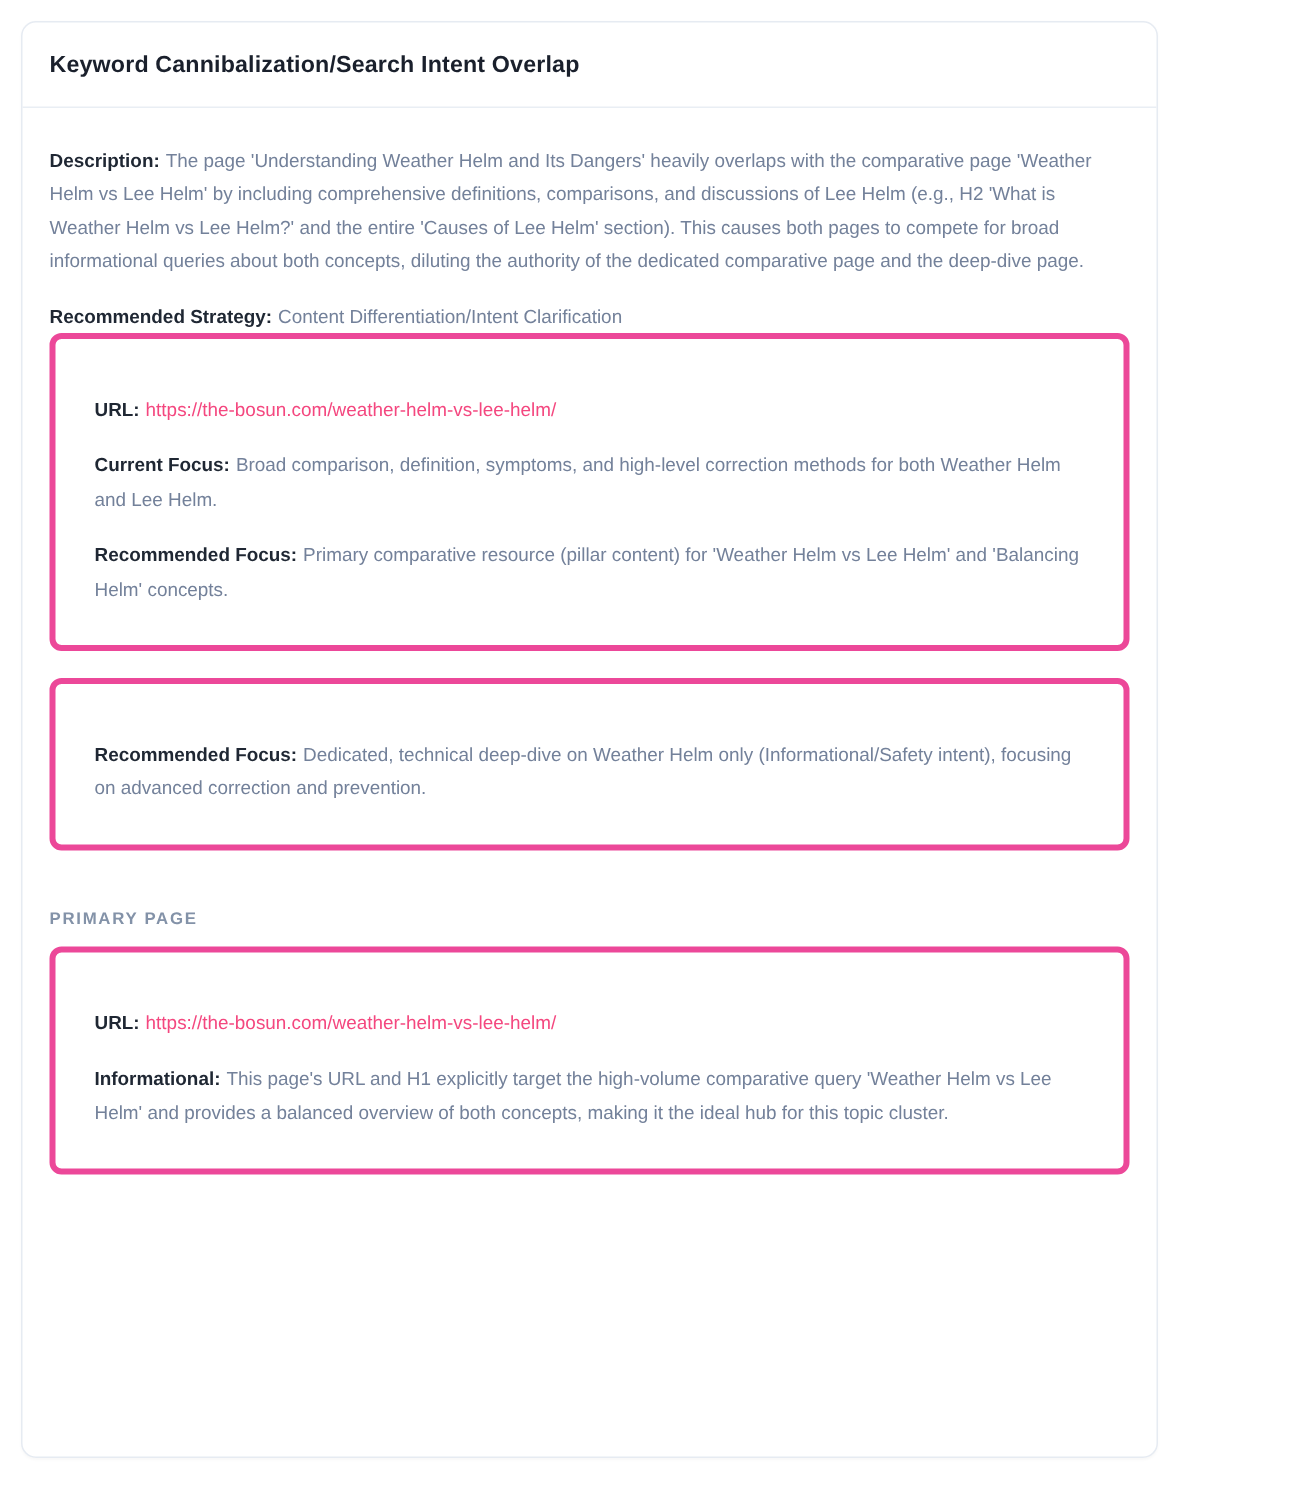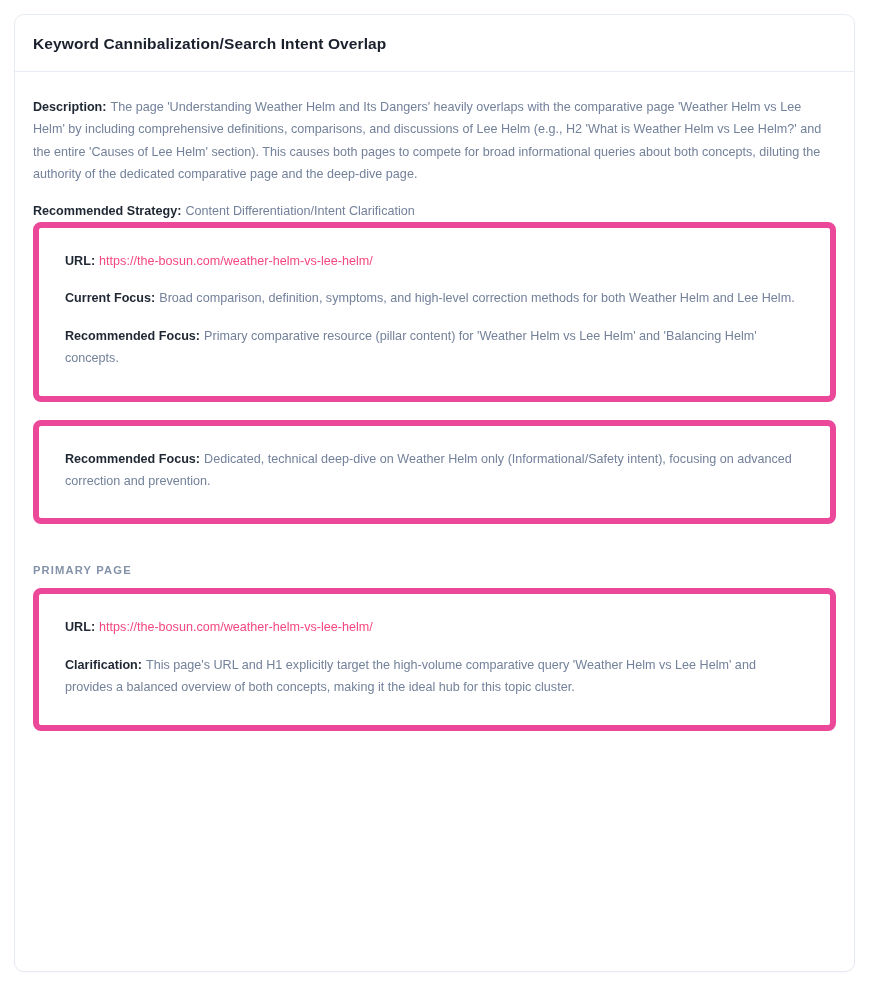--- a/index.html
+++ b/index.html
@@ -12,21 +12,21 @@
   body {
     width: 869px;
     height: 1000px;
     overflow: hidden;
   }
 
   .panel {
     position: absolute;
     left: 14px;
     top: 14px;
-    width: 841px;
+    width: 758px;
     min-height: 958px;
     background: #ffffff;
     border: 1px solid #e6ebf2;
     border-radius: 10px;
     box-shadow: 0 1px 2px rgba(16, 24, 40, 0.03);
   }
 
   .panel-header {
     padding: 20px 18px 18px 18px;
     border-bottom: 1px solid #e9eef4;
@@ -70,24 +70,24 @@
     font-weight: bold;
     letter-spacing: 1.15px;
     color: #8392a8;
     text-transform: uppercase;
   }
   .section-label.primary-label {
     margin-top: 40px;
   }
 
   .card {
-    border: 6px solid #ec4899;
+    border: 4px solid #ec4899;
     border-radius: 8px;
     background: #ffffff;
-    padding: 22px 26px 26px 26px;
+    padding: 36px 26px 26px 26px;
     margin-bottom: 18px;
   }
   .card:last-child { margin-bottom: 0; }
 
   .card .field-block { margin-bottom: 15px; }
   .card .field-block:last-child { margin-bottom: 0; }
 
   .url-link {
     color: #f4477f;
     text-decoration: none;
@@ -132,18 +132,18 @@
       </p>
     </div>
 
     <div class="section-label primary-label">PRIMARY PAGE</div>
 
     <div class="card">
       <p class="field-block">
         <span class="field-label">URL:</span><span class="field-spacer"></span><a class="url-link">https://the-bosun.com/weather-helm-vs-lee-helm/</a>
       </p>
       <p class="field-block">
-        <span class="field-label">Clarification:</span><span class="field-spacer"></span><span class="field-value">This page's URL and H1 explicitly target the high-volume comparative query 'Weather Helm vs Lee Helm' and provides a balanced overview of both concepts, making it the ideal hub for this topic cluster.</span>
+        <span class="field-label">Informational:</span><span class="field-spacer"></span><span class="field-value">This page's URL and H1 explicitly target the high-volume comparative query 'Weather Helm vs Lee Helm' and provides a balanced overview of both concepts, making it the ideal hub for this topic cluster.</span>
       </p>
     </div>
 
   </div>
 </div>
 
 </body></html>

